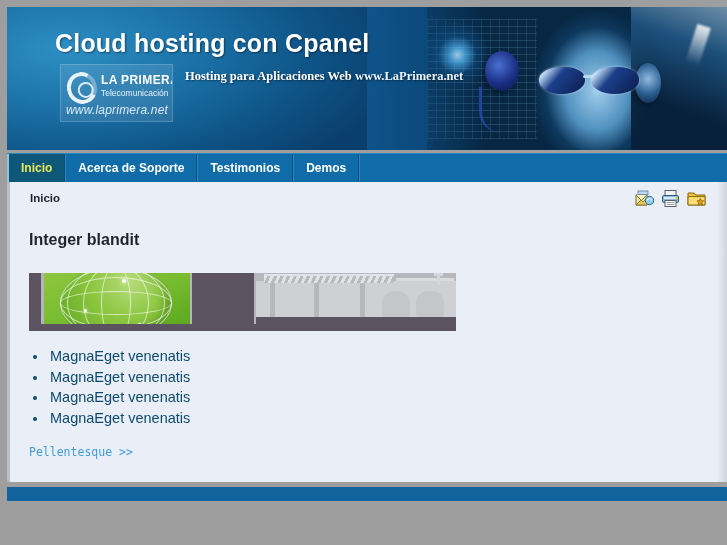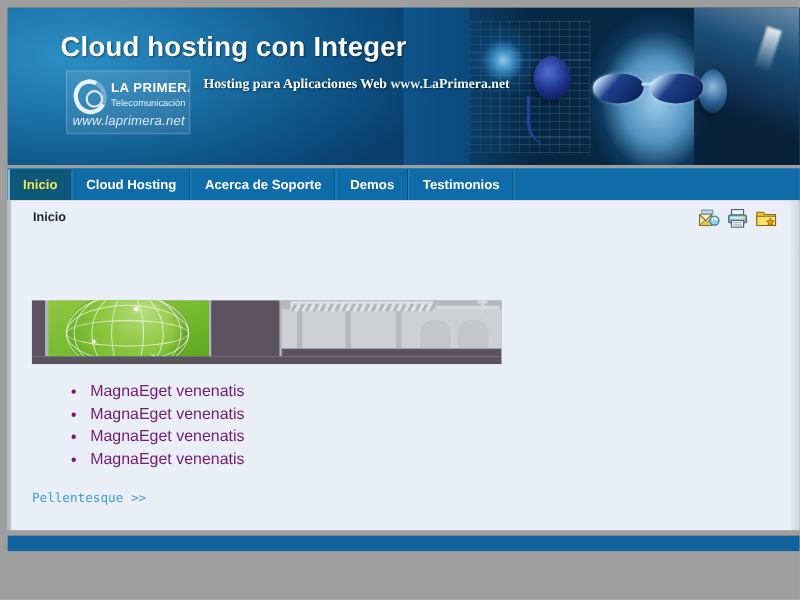--- a/index.html
+++ b/index.html
@@ -255,22 +255,22 @@
   .bn-gray .post:after {
     content:""; position:absolute; left:-3px; top:-3px; width:9px; height:6px;
     border-radius:50% 50% 0 0; background:#d6d7da;
   }
   .bn-gray .base { position: absolute; left: 0; bottom: 0; width: 200px; height: 7px; background: #5b5360; }
   .bn-bottom { position: absolute; left: 0; bottom: 0; width: 427px; height: 7px; background: #5b5360; }
 
   
   .bullets { position: absolute; left: 48px; top: 346px; }
   .bullets li {
-    list-style: disc; margin-left: 32px; padding-left: 2px;
-    font-size: 14.5px; color: #701a75; line-height: 20.5px;
+    list-style: disc; margin-left: 0; padding-left: 2px;
+    font-size: 14.5px; color: #0c4a6e; line-height: 20.5px;
   }
   .more-link {
     position: absolute; left: 29px; top: 445px;
     font-size: 11.5px; color: #3f9cd6;
     font-family: "DejaVu Sans Mono", monospace;
     text-decoration: none; cursor: pointer;
   }
 
   
   .footer {
@@ -296,47 +296,44 @@
       <div class="headset r"></div>
       <div class="mic"></div>
       <div class="glasses">
         <div class="lens l"></div>
         <div class="bridge"></div>
         <div class="lens r"></div>
       </div>
     </div>
     <div class="hdr-fade"></div>
 
-    <div class="hdr-title">Cloud hosting con Integer</div>
+    <div class="hdr-title">Cloud hosting con Cpanel</div>
 
     <div class="hdr-tagline"><span>Hosting para Aplicaciones Web </span><span class="hl">www.LaPrimera.net</span></div>
 
     <div class="logo-box">
       <div class="logo-ring"></div>
       <div class="logo-name">LA PRIMERA</div>
       <div class="logo-sub">Telecomunicación</div>
       <div class="logo-url">www.laprimera.net</div>
     </div>
   </div>
 
   <div class="navbar">
     <div class="nav-item active">
         <span>Inicio</span>
       </div>
     <div class="nav-item">
-        <span>Cloud Hosting</span>
+        <span>Acerca de Soporte</span>
       </div>
     <div class="nav-item">
-        <span>Acerca de Soporte</span>
+        <span>Testimonios</span>
       </div>
     <div class="nav-item">
         <span>Demos</span>
-      </div>
-    <div class="nav-item">
-        <span>Testimonios</span>
       </div>
     <div class="nav-rest"></div>
   </div>
 
   <div class="content">
     <div class="crumbbar">
       <div class="crumb">Inicio</div>
       <div class="tools">
 
         <div class="tool">
@@ -367,20 +364,21 @@
             <path d="M2 5 L8 5 L9.6 7 L19 7 L19 17 L2 17 Z" fill="#f0c23a" stroke="#8a6b12" stroke-width="1"></path>
             <path d="M2 8.6 L19 8.6 L19 17 L2 17 Z" fill="#fbdd72" stroke="#8a6b12" stroke-width="1"></path>
             <path d="M14.3 10.4 l1.05 2.2 2.35 .3 -1.75 1.65 .45 2.35 -2.1 -1.15 -2.1 1.15 .45 -2.35 -1.75 -1.65 2.35 -.3 Z" fill="#e8a013" stroke="#7a5a0c" stroke-width=".7"></path>
           </svg>
         </div>
 
       </div>
     </div>
   </div>
 
+  <div class="h1">Integer blandit</div>
 
   <div class="banner">
     <div class="bn-dark-a"></div>
     <div class="bn-green">
       <div class="globe">
         <div class="mer m1"></div>
         <div class="mer m2"></div>
         <div class="mer m3"></div>
         <div class="par p1"></div>
         <div class="par p2"></div>

